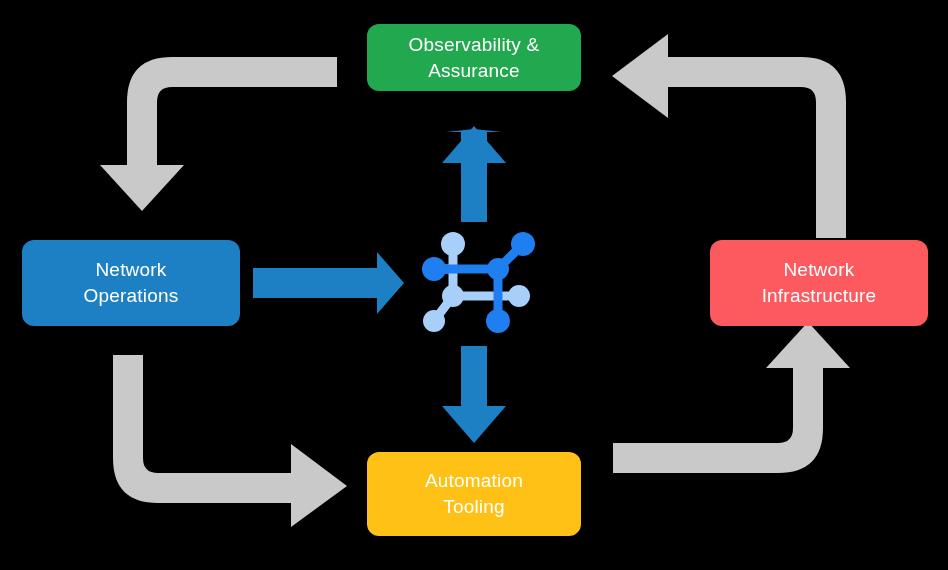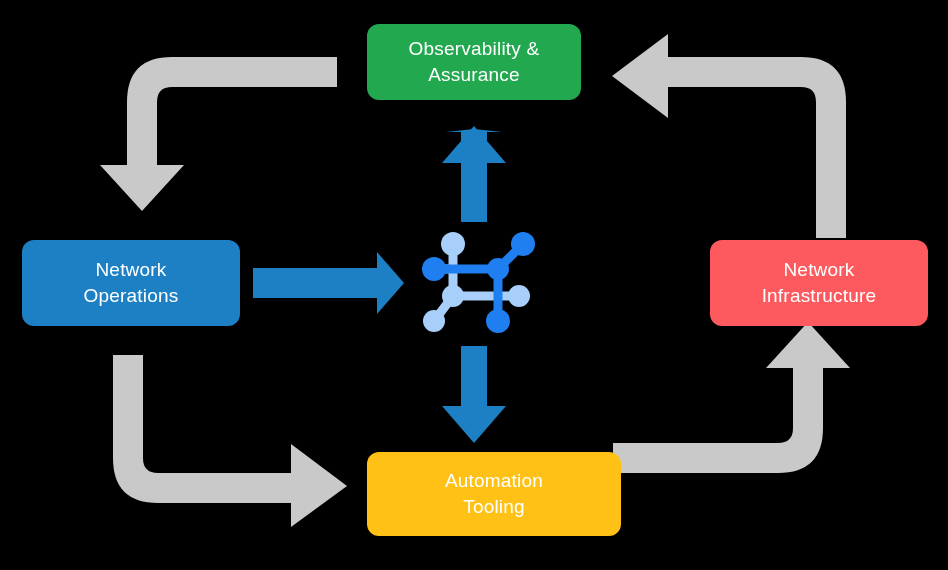--- a/index.html
+++ b/index.html
@@ -27,33 +27,33 @@
     color: #ffffff;
     font-size: 19px;
     line-height: 1.35;
     font-weight: 400;
     letter-spacing: 0.2px;
     box-sizing: border-box;
     padding: 6px 10px;
     white-space: pre-line;
   }
   #box-observability {
-    left: 367px; top: 24px; width: 214px; height: 76px;
+    left: 367px; top: 24px; width: 214px; height: 67px;
     background: #22a84f;
   }
   #box-netops {
     left: 22px; top: 240px; width: 218px; height: 86px;
     background: #1e80c4;
   }
   #box-netinfra {
     left: 710px; top: 240px; width: 218px; height: 86px;
     background: #fc5a5e;
   }
   #box-automation {
-    left: 367px; top: 452px; width: 254px; height: 84px;
+    left: 367px; top: 452px; width: 214px; height: 84px;
     background: #ffc115;
   }
   .svg-layer {
     position: absolute;
     left: 0; top: 0;
     width: 948px;
     height: 570px;
   }
   .center-icon {
     position: absolute;

